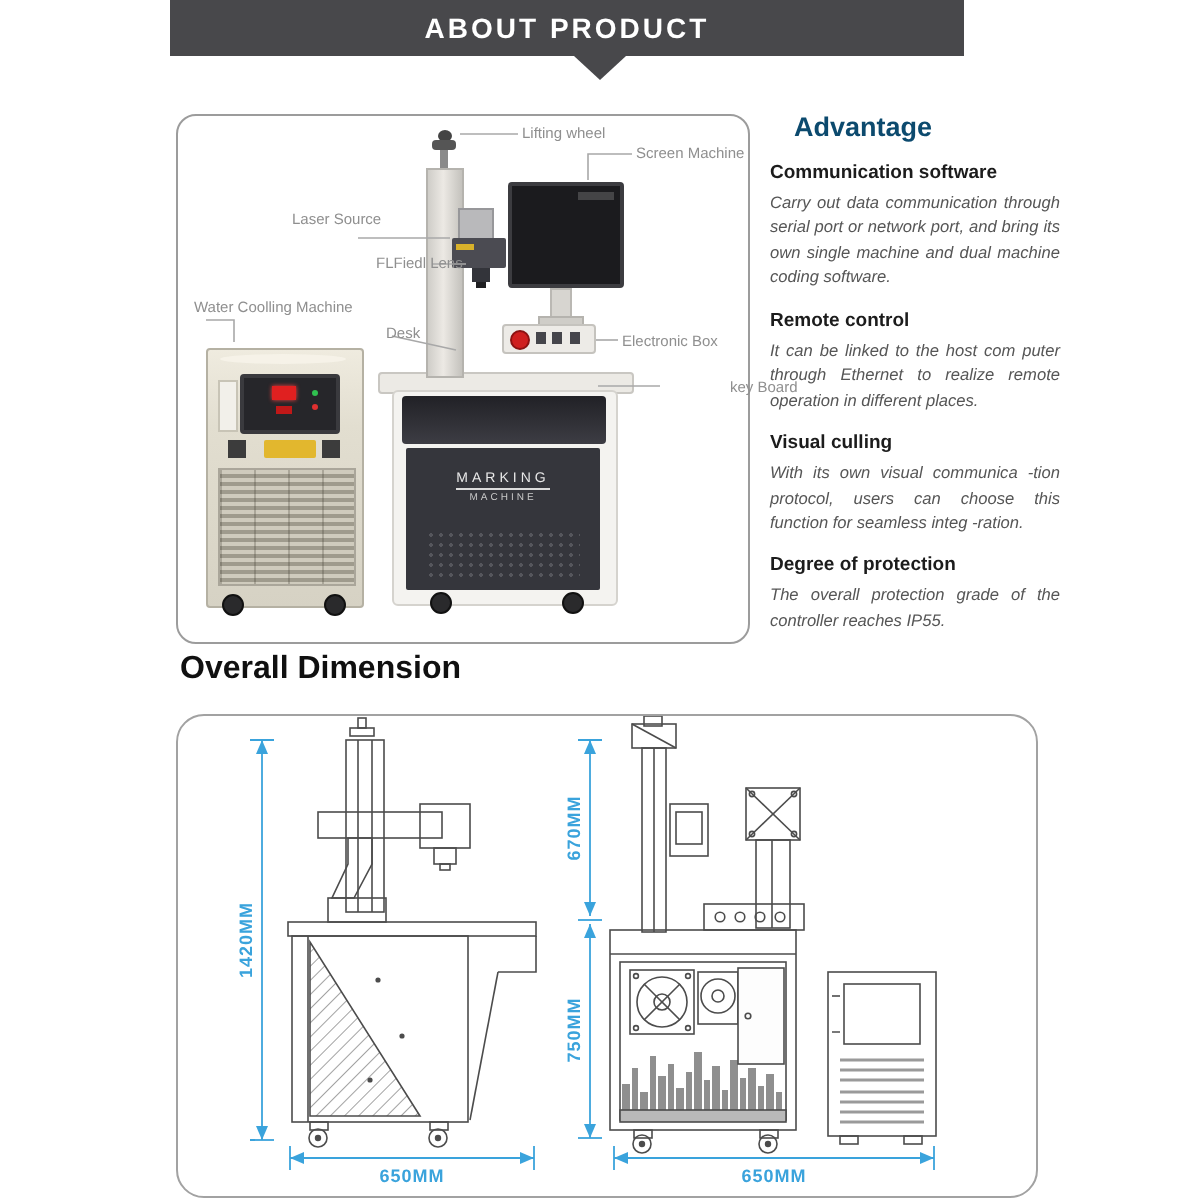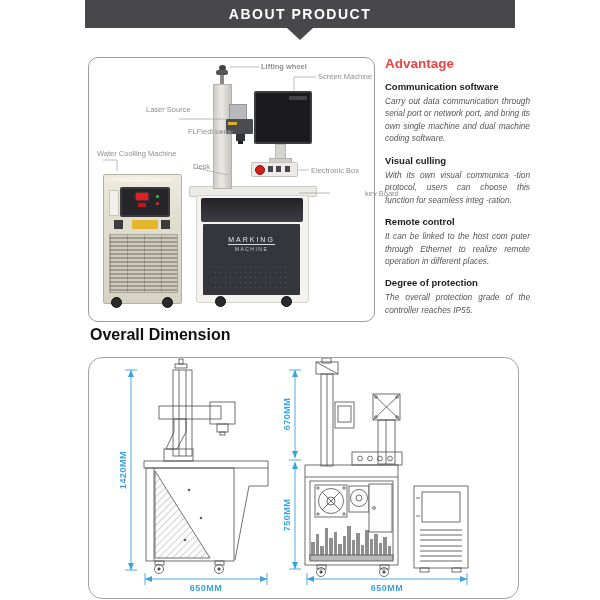--- a/index.html
+++ b/index.html
@@ -1,19 +1,19 @@
 <!DOCTYPE html>
 <html><head>
 <meta charset="utf-8">
 <style>
   html,body{margin:0;padding:0;background:#ffffff;}
   body{width:600px;height:600px;position:relative;font-family:"Liberation Sans",sans-serif;overflow:hidden;}
 
   
-  .banner{position:absolute;left:85px;top:0;width:430px;height:28px;background:#48484B;
+  .banner{position:absolute;left:85px;top:0;width:397px;height:28px;background:#48484B;
           display:flex;align-items:center;justify-content:center;}
   .banner-title{color:#ffffff;font-size:14px;letter-spacing:1.5px;font-weight:bold;}
   .banner-arrow{position:absolute;left:287px;top:28px;width:0;height:0;
           border-left:13px solid transparent;border-right:13px solid transparent;border-top:12px solid #48484B;}
 
   
   .product-box{position:absolute;left:88px;top:57px;width:285px;height:263px;
           border:1px solid #9c9c9c;border-radius:10px;background:#ffffff;}
   .callout{position:absolute;font-size:7.5px;color:#8f8f8f;white-space:nowrap;}
   .leader-svg{position:absolute;left:0;top:0;width:285px;height:263px;pointer-events:none;}
@@ -70,21 +70,21 @@
   .monitor-neck{position:absolute;left:186px;top:86px;width:9px;height:17px;background:#d7d5d0;border:1px solid #bab8b3;}
   .monitor-foot{position:absolute;left:180px;top:100px;width:21px;height:5px;background:#cfcdc8;border:1px solid #b5b3ae;}
 
   .ebox{position:absolute;left:162px;top:104px;width:45px;height:13px;background:#edebe7;
           border:1px solid #c5c3be;border-radius:2px;}
   .ebox-red{position:absolute;left:3px;top:2px;width:8px;height:8px;border-radius:50%;background:#cf1f1f;border:1px solid #8c1212;}
   .ebox-btn{position:absolute;top:3px;width:5px;height:6px;background:#45454b;}
 
   
   .advantage{position:absolute;left:385px;top:56px;width:145px;}
-  .adv-title{font-size:13.5px;font-weight:bold;color:#ef4444;margin:0 0 10px 0;}
+  .adv-title{font-size:13.5px;font-weight:bold;color:#0c4a6e;margin:0 0 10px 12px;}
   .adv-section{margin-bottom:10px;}
   .adv-heading{font-size:9.5px;font-weight:bold;color:#1c1c1c;margin-bottom:3px;}
   .adv-body{font-size:8.3px;color:#565656;line-height:1.5;text-align:justify;font-style:italic;}
 
   
   .dim-title{position:absolute;left:90px;top:326px;font-size:16px;font-weight:bold;color:#101010;}
   .dim-panel{position:absolute;left:88px;top:357px;width:429px;height:240px;border:1px solid #a2a2a2;
           border-radius:14px;background:#ffffff;overflow:hidden;}
   .dim-panel svg{display:block;}
   svg text.dim-label{font-family:"Liberation Sans",sans-serif;font-size:9px;font-weight:bold;
@@ -158,44 +158,44 @@
       <path d="M227,19 H205 V32"></path>
       <path d="M90,61 H136"></path>
       <path d="M127,74 H144"></path>
       <path d="M14,102 H28 V113"></path>
       <path d="M107,110 L139,117"></path>
       <path d="M209,112 H220"></path>
       <path d="M210,135 H241"></path>
     </g>
   </svg>
 
-  <div class="callout" style="left:172px;top:4px;font-weight:bold;">Lifting wheel</div>
+  <div class="callout" style="left:172px;top:4px;">Lifting wheel</div>
   <div class="callout" style="left:229px;top:14px;">Screen Machine</div>
   <div class="callout" style="left:37px;top:47px;margin-left:20px;">Laser Source</div>
   <div class="callout" style="left:99px;top:69px;">FLFiedl Lens</div>
   <div class="callout" style="left:8px;top:91px;">Water Coolling Machine</div>
   <div class="callout" style="left:92px;top:104px;margin-left:12px;">Desk</div>
   <div class="callout" style="left:222px;top:108px;">Electronic Box</div>
   <div class="callout" style="left:240px;top:131px;padding-left:36px;">key Board</div>
 </div>
 
 <div class="advantage">
   <div class="adv-title">Advantage</div>
 
   <div class="adv-section">
     <div class="adv-heading">Communication software</div>
     <div class="adv-body">Carry out data communication through serial port or network port, and bring its own single machine and dual machine coding software.</div>
   </div>
   <div class="adv-section">
+    <div class="adv-heading">Remote control</div>
+    <div class="adv-body">It can be linked to the host com puter through Ethernet to realize remote operation in different places.</div>
+  </div>
+  <div class="adv-section">
     <div class="adv-heading">Visual culling</div>
     <div class="adv-body">With its own visual communica -tion protocol, users can choose this function for seamless integ -ration.</div>
-  </div>
-  <div class="adv-section">
-    <div class="adv-heading">Remote control</div>
-    <div class="adv-body">It can be linked to the host com puter through Ethernet to realize remote operation in different places.</div>
   </div>
   <div class="adv-section">
     <div class="adv-heading">Degree of protection</div>
     <div class="adv-body">The overall protection grade of the controller reaches IP55.</div>
   </div>
 </div>
 
 <div class="dim-title">Overall Dimension</div>
 
 <div class="dim-panel">

